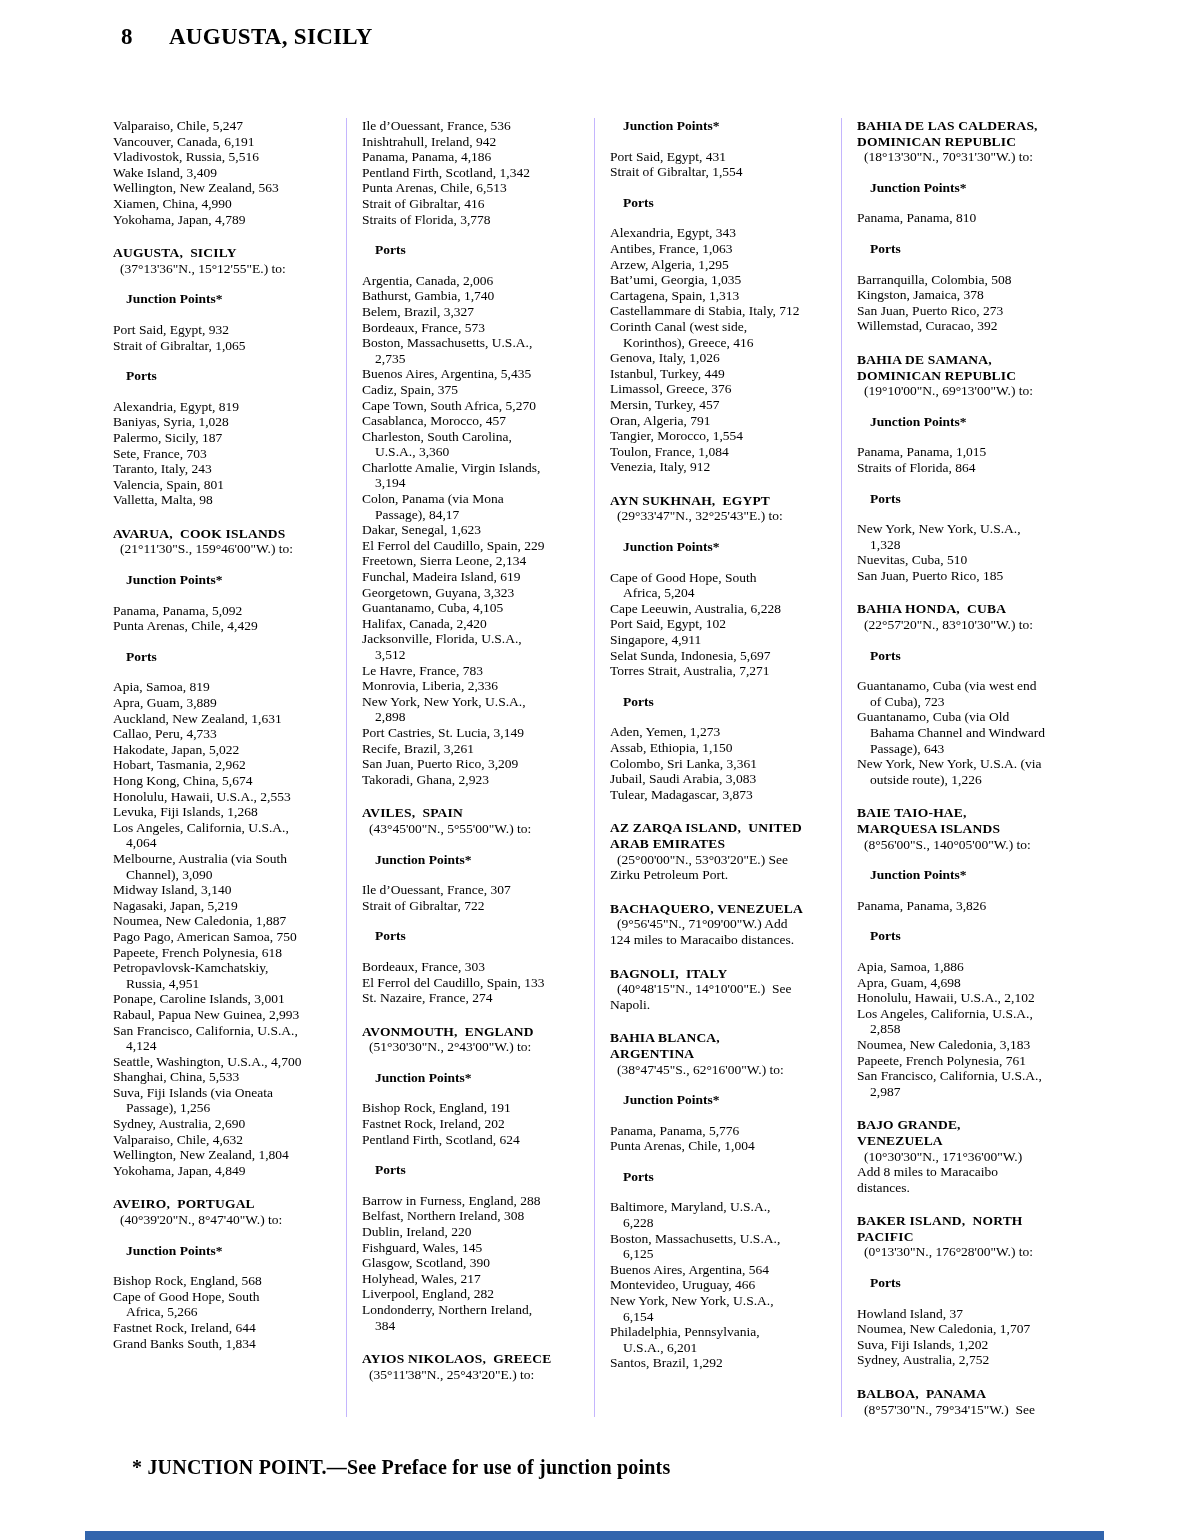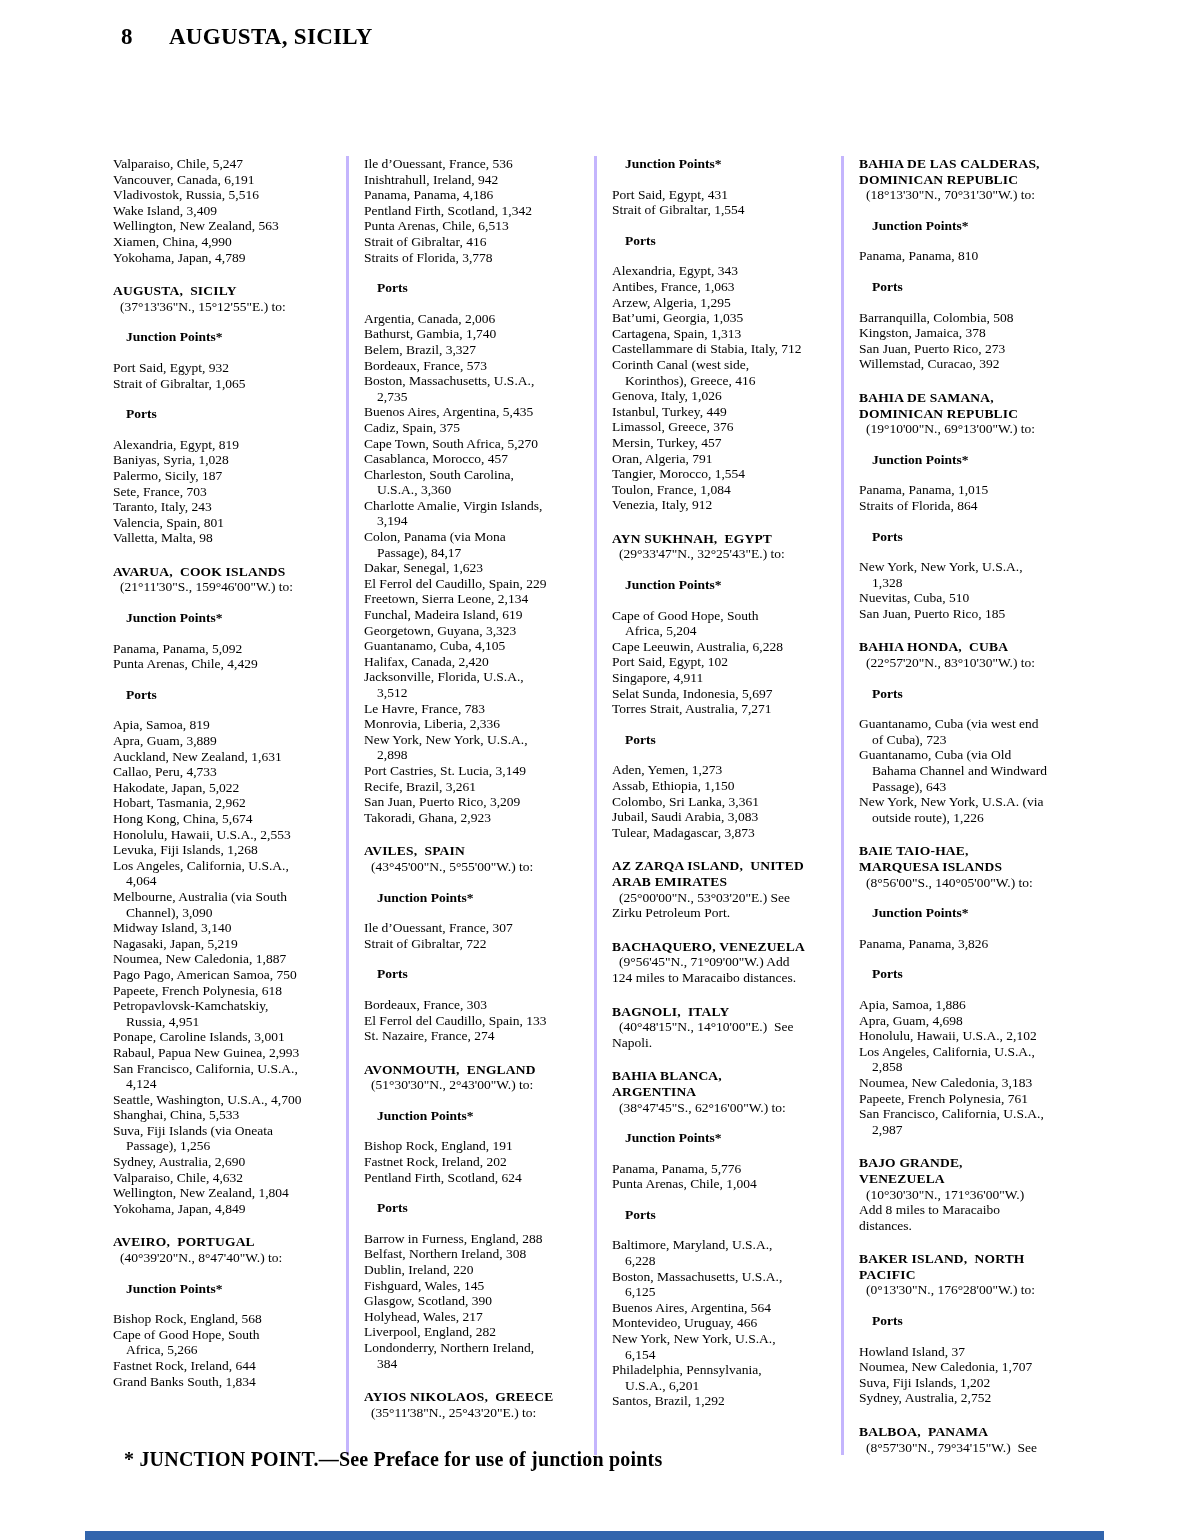--- a/index.html
+++ b/index.html
@@ -9,49 +9,49 @@
     position:relative;overflow:hidden;
   }
   .page-header{
     position:absolute;top:24px;left:121px;
     font-weight:bold;font-size:23px;letter-spacing:.3px;
   }
   .page-header .num{display:inline-block;}
   .page-header .title{display:inline-block;margin-left:30px;}
   .text-block{
     position:absolute;top:118px;left:113px;
-    display:flex;align-items:stretch;margin-top:38px;
+    display:flex;align-items:stretch;
   }
   .col{
     box-sizing:border-box;
     font-size:13.5px;line-height:15.6px;
     padding-right:6px;
   }
   .col:nth-child(1){width:233px;}
-  .col + .col{border-left:3px solid #c4b5fd;padding-left:15px;}
+  .col + .col{border-left:1px solid #c4b5fd;padding-left:15px;}
   .col:nth-child(2){width:248px;}
   .col:nth-child(3){width:247px;}
   .col:nth-child(4){width:249px;}
   .col p{margin:0;}
   .item{
     padding-left:13px;text-indent:-13px;white-space:pre-wrap;
   }
   .coords{
     text-indent:7px;white-space:pre-wrap;
   }
   .head{
     font-weight:bold;margin-top:18px !important;white-space:pre-wrap;
     letter-spacing:.2px;
   }
   .sub{
     font-weight:bold;margin:15px 0 15px 13px !important;
   }
   .col > p:first-child{margin-top:0 !important;}
   .footnote{
-    position:absolute;left:120px;top:1444px;margin:4px;
+    position:absolute;left:120px;top:1444px;margin:12px;
     font-weight:bold;font-size:20px;letter-spacing:.2px;
   }
   .accent-bar{
     position:absolute;left:85px;top:1531px;width:1019px;height:9px;
   }
 </style>
 </head>
 <body>
 
 <div class="page-header">

